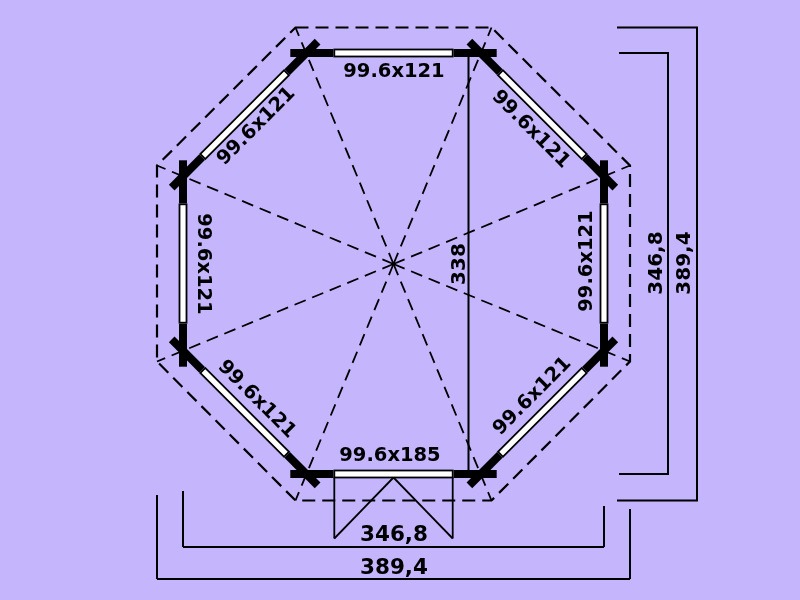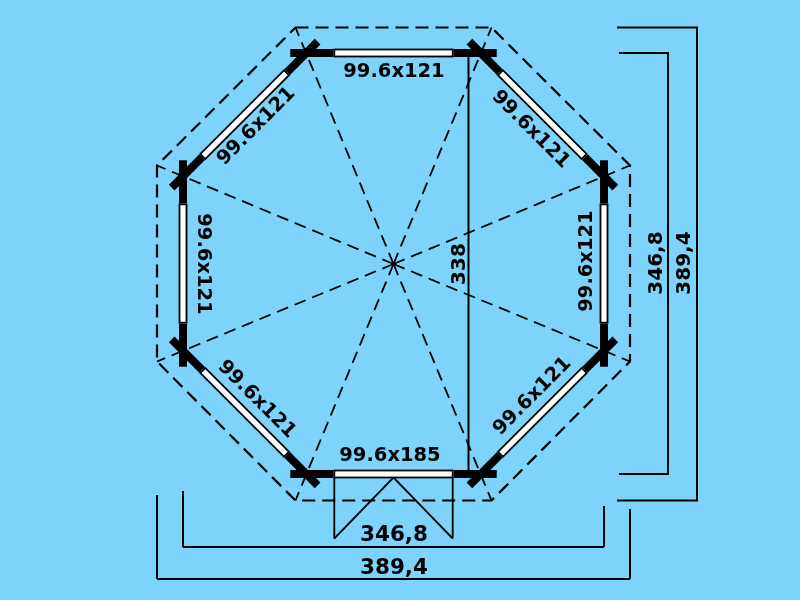--- a/index.html
+++ b/index.html
@@ -4,21 +4,21 @@
 <style>
   html, body {
     margin: 0;
     padding: 0;
     background: #ffffff;
   }
   .stage {
     position: relative;
     width: 800px;
     height: 600px;
-    background: #7dd3fc;
+    background: #c4b5fd;
     overflow: hidden;
   }
   svg {
     display: block;
   }
   .lbl {
     font-family: "DejaVu Sans", "Liberation Sans", sans-serif;
     font-weight: bold;
     fill: #000000;
   }

